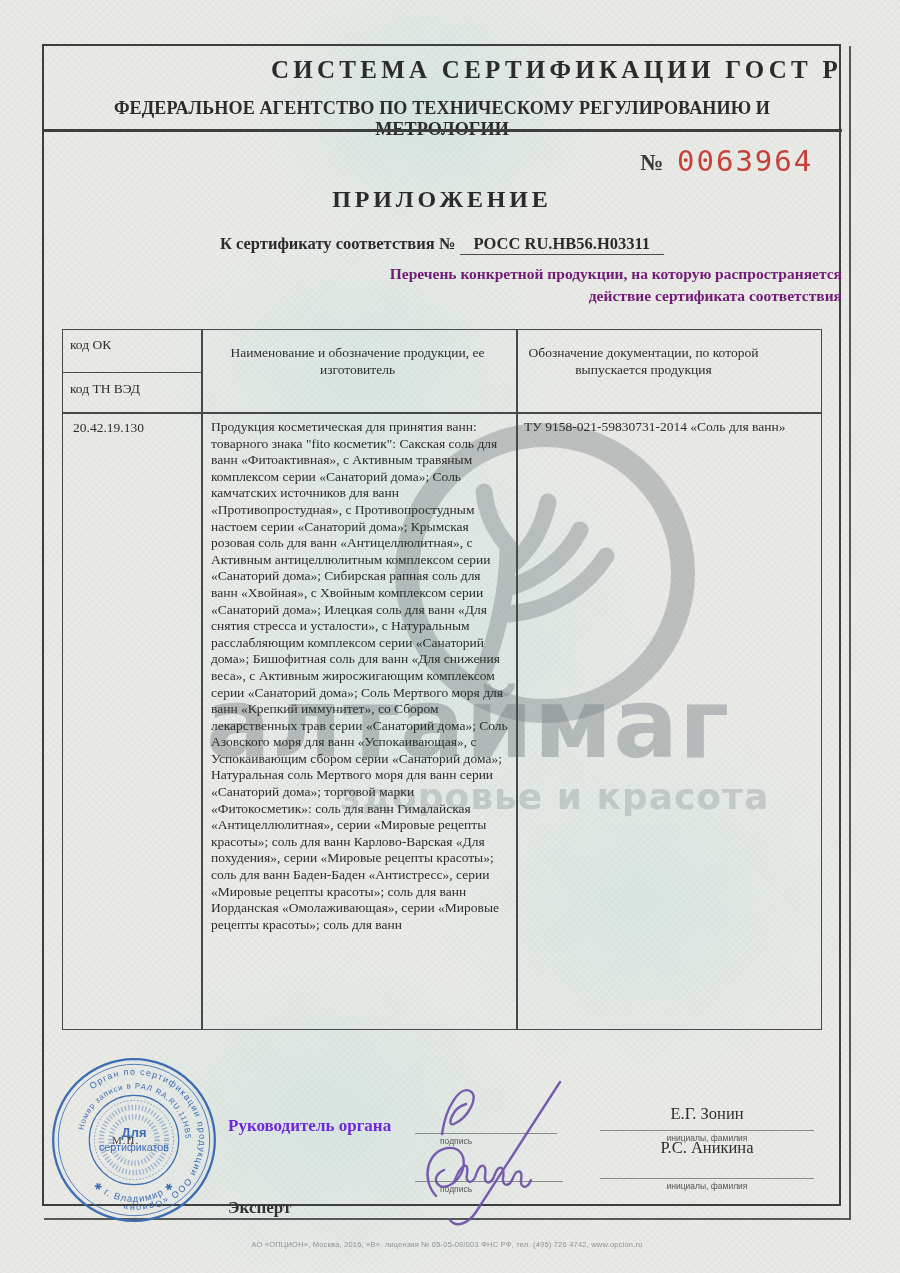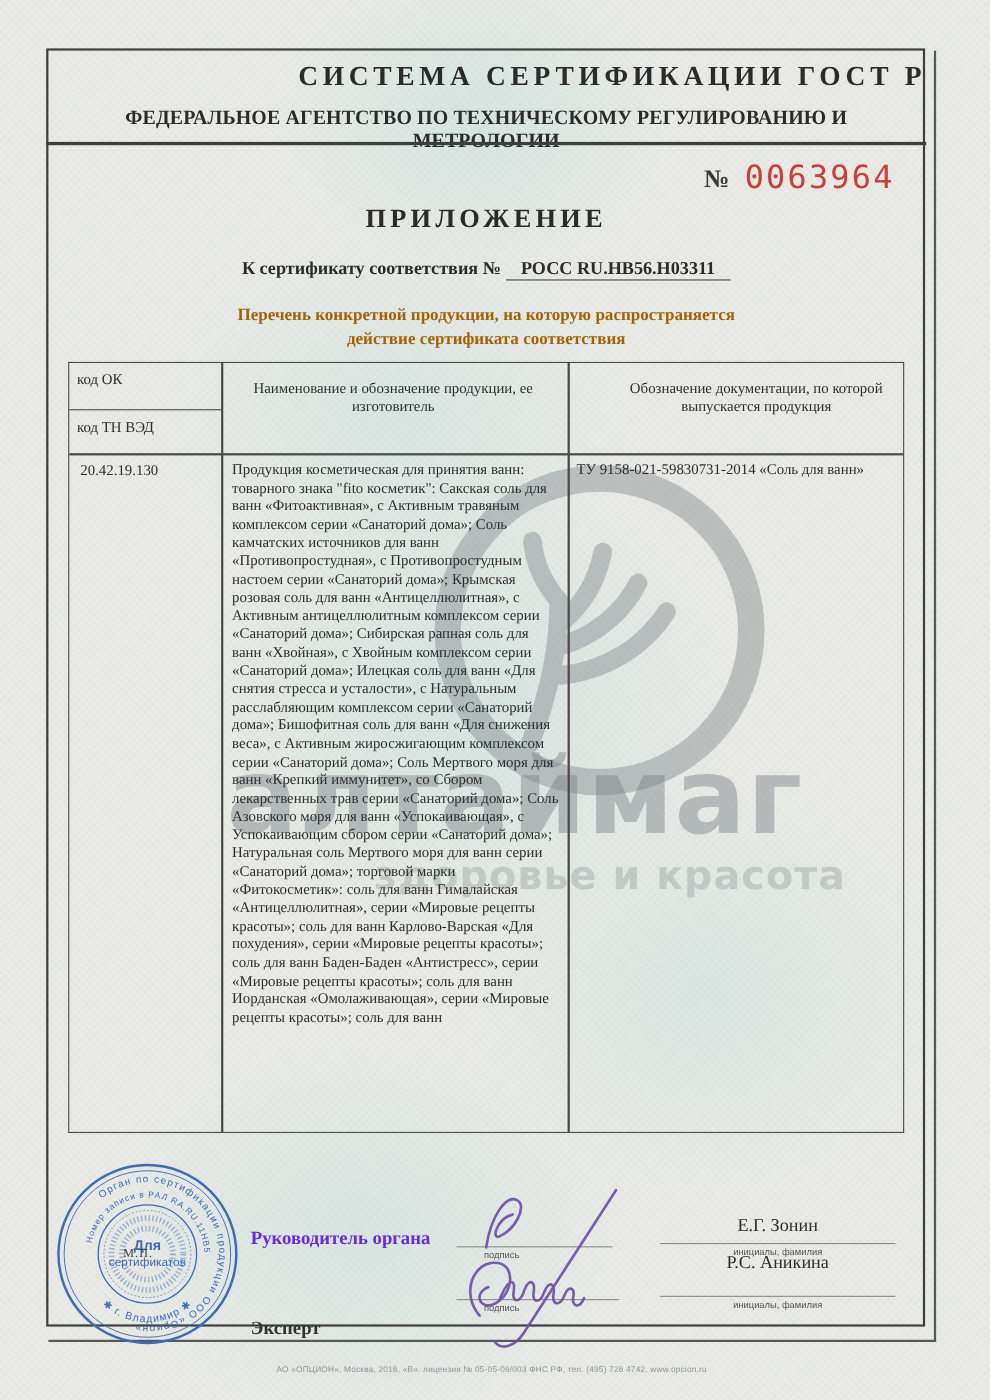--- a/index.html
+++ b/index.html
@@ -28,33 +28,33 @@
          letter-spacing:.17em;color:#2b2b2b;}
   .subtitle{left:42px;top:98px;width:800px;text-align:center;font-size:18.5px;font-weight:bold;
          letter-spacing:.005em;color:#2b2b2b;transform:scaleX(.98);}
   .formno{left:640px;top:150px;font-size:23px;font-weight:bold;color:#3a3a3a;}
   .formno-digits{left:677px;top:144px;font-size:29px;color:#c6413a;
          font-family:"DejaVu Sans Mono", monospace;letter-spacing:2px;font-weight:500;}
   .appendix{left:42px;top:186px;width:800px;text-align:center;font-size:24px;font-weight:bold;
          letter-spacing:.16em;color:#2b2b2b;}
   .certline{left:42px;top:234px;width:800px;text-align:center;font-size:16.5px;font-weight:bold;color:#2b2b2b;}
   .certline .val{border-bottom:1.5px solid #4a4a4a;padding:0 14px 1px 14px;font-weight:bold;}
-  .desc{left:42px;top:276px;width:800px;text-align:center;font-size:15.5px;font-weight:bold;
-        line-height:22px;color:#a16207;}
+  .desc{left:42px;top:263px;width:800px;text-align:right;font-size:15.5px;font-weight:bold;
+        line-height:22px;color:#701a75;}
   
   .tbl{left:62px;top:329px;width:758px;height:699px;border:1.5px solid #474948;}
   .tbl .v1{position:absolute;left:138px;top:0;width:1.5px;height:100%;background:#474948;}
   .tbl .v2{position:absolute;left:453px;top:0;width:1.5px;height:100%;background:#474948;}
   .tbl .hhead{position:absolute;left:0;top:82px;width:100%;height:1.5px;background:#474948;}
   .tbl .hsub{position:absolute;left:0;top:42px;width:138px;height:1px;background:#474948;}
   .cell-txt{font-size:13.5px;line-height:16.6px;color:#2d2d2d;}
   .c1a{left:70px;top:337px;}
   .c1b{left:70px;top:381px;}
   .c2h{left:205px;top:345px;width:305px;text-align:center;}
-  .c3h{left:540px;top:345px;width:295px;text-align:center;}
+  .c3h{left:496px;top:345px;width:295px;text-align:center;}
   .code{left:73px;top:420px;}
   .product{left:211px;top:419px;width:299px;text-align:left;}
   .doc{left:524px;top:419px;width:282px;}
   
   .wm-logo{left:390px;top:418px;opacity:.40;}
   .wm-brand{left:206px;top:676px;font-family:"DejaVu Sans", sans-serif;font-weight:bold;
             font-size:96px;line-height:96px;color:rgba(122,129,133,.45);letter-spacing:1px;}
   .wm-tag{left:340px;top:776px;font-family:"DejaVu Sans", sans-serif;font-weight:bold;
           font-size:36px;color:rgba(148,160,158,.42);letter-spacing:1px;}
   

